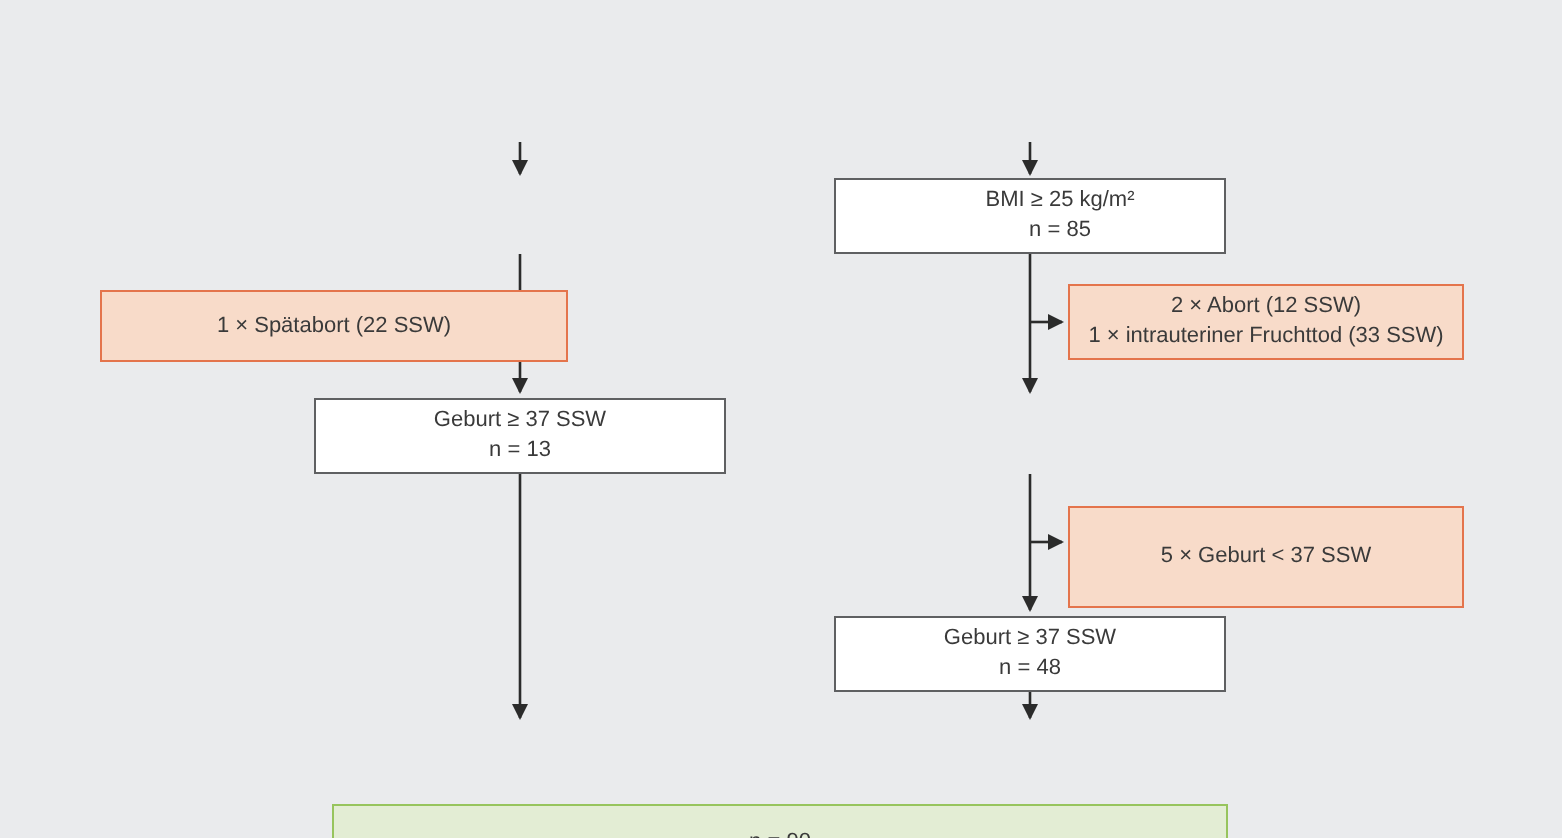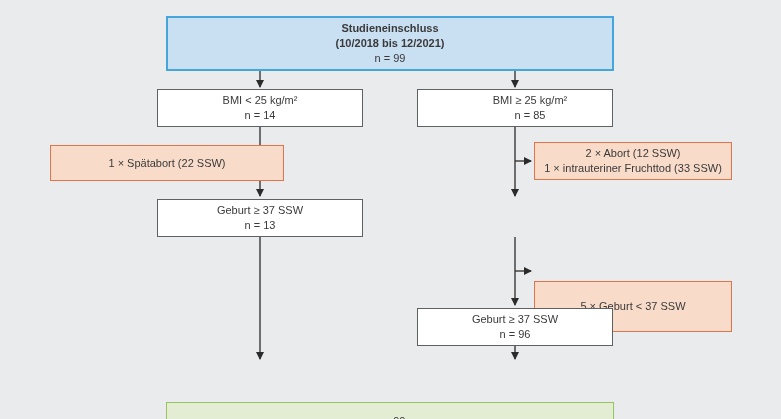--- a/index.html
+++ b/index.html
@@ -49,21 +49,21 @@
   .bold { font-weight: bold; }
 
   
   .n-inclusion   { left:166px; top:16px;  width:448px; height:55px; }
   .n-bmi-left    { left:157px; top:89px;  width:206px; height:38px; }
   .n-bmi-right   { left:417px; top:89px;  width:196px; height:38px;padding-left:30px; }
   .n-excl-left   { left:50px;  top:145px; width:234px; height:36px; }
   .n-excl-right1 { left:534px; top:142px; width:198px; height:38px; }
   .n-birth-left  { left:157px; top:199px; width:206px; height:38px; }
   .n-remaining   { left:417px; top:199px; width:196px; height:38px; }
-  .n-excl-right2 { left:534px; top:253px; width:198px; height:51px;margin-top:28px; }
+  .n-excl-right2 { left:534px; top:253px; width:198px; height:51px; }
   .n-birth-right { left:417px; top:308px; width:196px; height:38px; }
   .n-result      { left:166px; top:362px; width:448px; height:38px;margin-top:40px; }
 </style>
 </head>
 <body>
 
 <div class="canvas">
 
   <svg class="arrows" width="781" height="419" viewBox="0 0 781 419" xmlns="http://www.w3.org/2000/svg">
     <defs>
@@ -78,30 +78,21 @@
       <path d="M260 163 H252" marker-end="url(#arr)"></path>
       <path d="M515 127 V196" marker-end="url(#arr)"></path>
       <path d="M515 161 H531" marker-end="url(#arr)"></path>
       <path d="M260 237 V359" marker-end="url(#arr)"></path>
       <path d="M515 237 V305" marker-end="url(#arr)"></path>
       <path d="M515 271 H531" marker-end="url(#arr)"></path>
       <path d="M515 346 V359" marker-end="url(#arr)"></path>
     </g>
   </svg>
 
-  <div class="box box--inclusion n-inclusion">
-    <span class="bold">Studieneinschluss</span>
-    <span class="bold">(10/2018 bis 12/2021)</span>
-    <span>n = 99</span>
-  </div>
 
-  <div class="box n-bmi-left">
-    <span>BMI &lt; 25 kg/m²</span>
-    <span>n = 14</span>
-  </div>
 
   <div class="box n-bmi-right">
     <span>BMI ≥ 25 kg/m²</span>
     <span>n = 85</span>
   </div>
 
   <div class="box box--exclusion n-excl-left">
     <span>1 × Spätabort (22 SSW)</span>
   </div>
 
@@ -115,20 +106,20 @@
     <span>n = 13</span>
   </div>
 
 
   <div class="box box--exclusion n-excl-right2">
     <span>5 × Geburt &lt; 37 SSW</span>
   </div>
 
   <div class="box n-birth-right">
     <span>Geburt ≥ 37 SSW</span>
-    <span>n = 96</span>
+    <span>n = 48</span>
   </div>
 
   <div class="box box--result n-result">
     <span>n = 90</span>
   </div>
 
 </div>
 
 </body></html>

